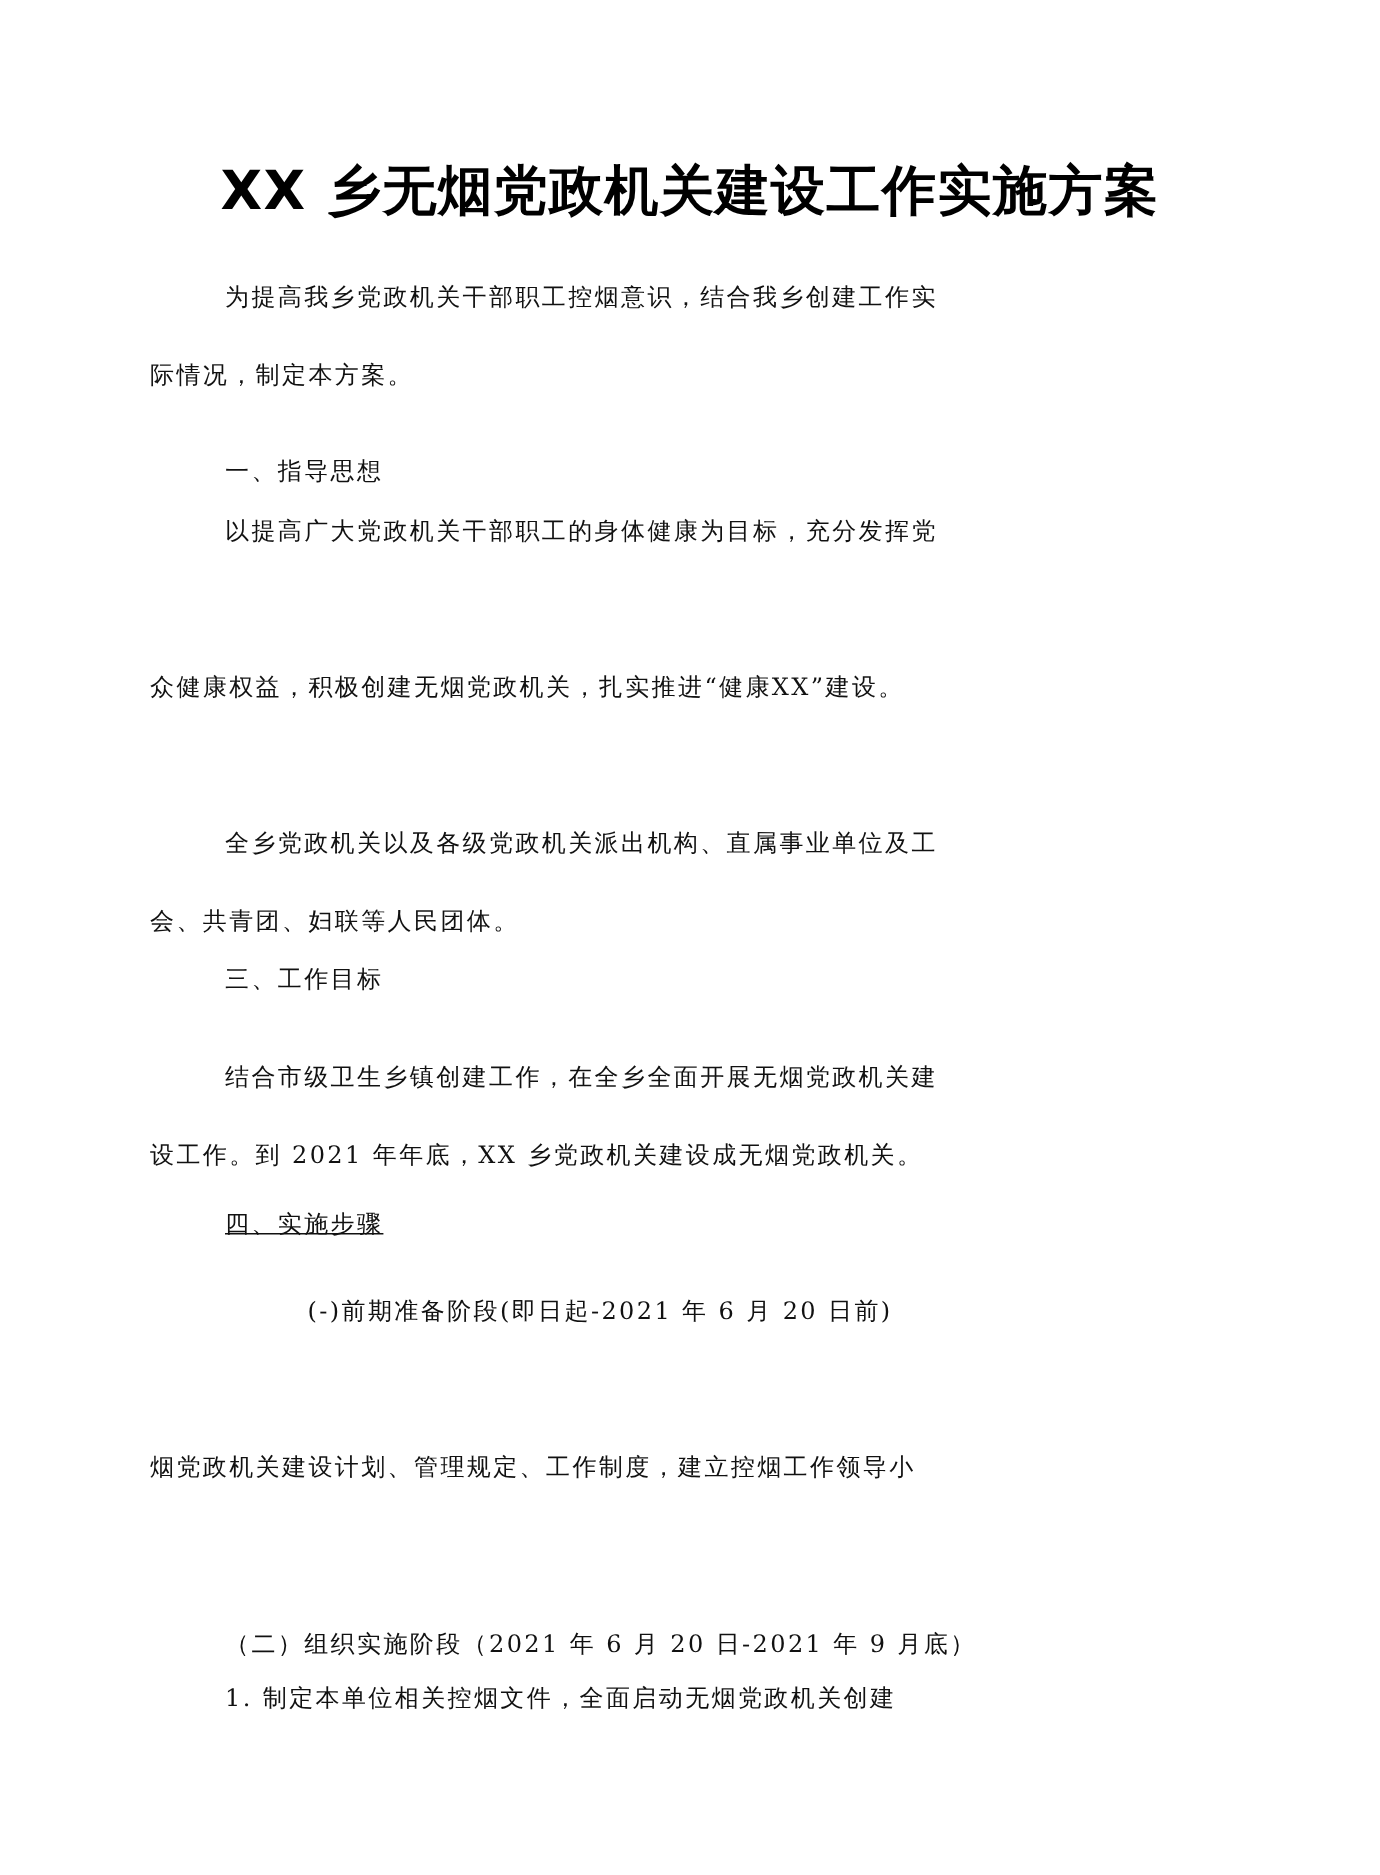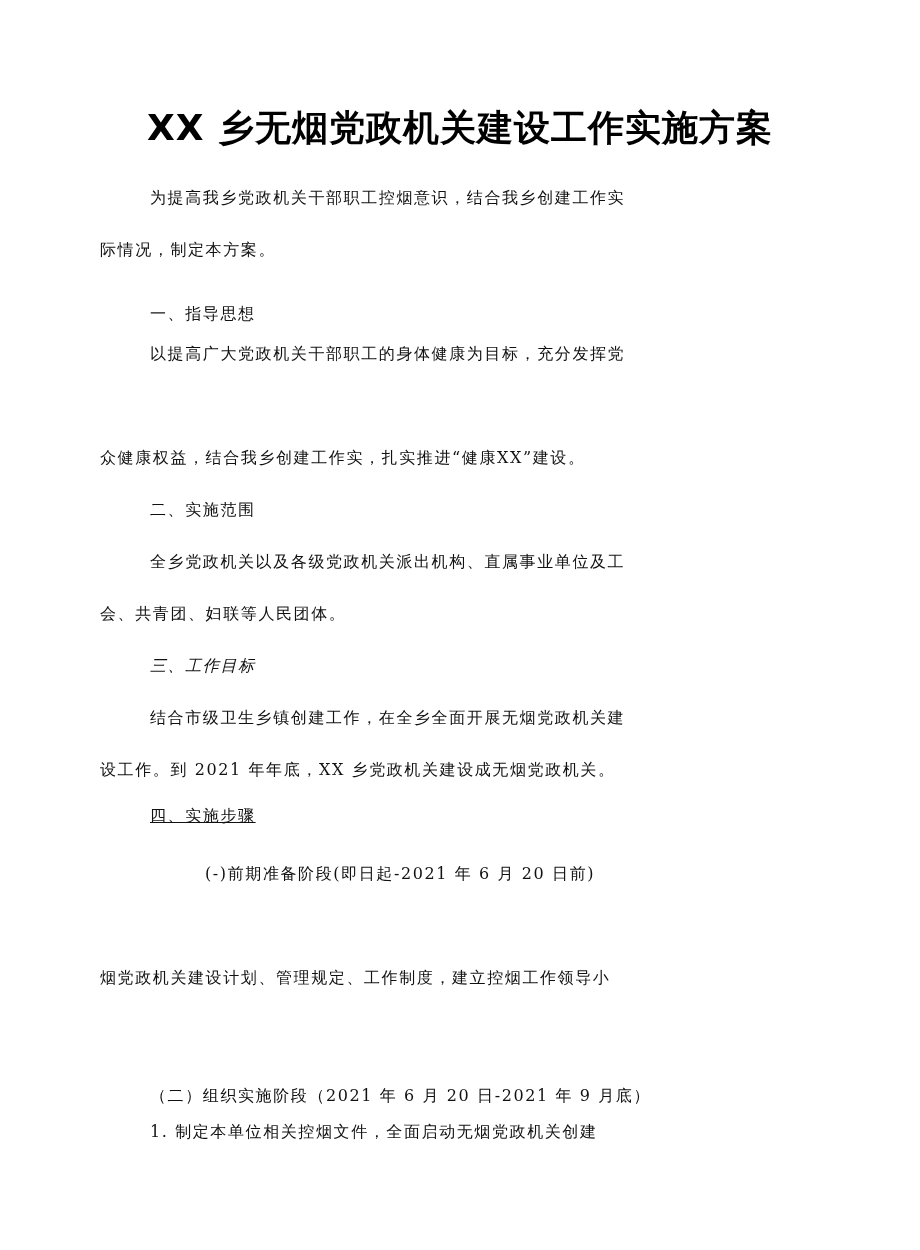--- a/index.html
+++ b/index.html
@@ -21,27 +21,26 @@
 <body>
 
 <div class="page">
   <div class="title">XX 乡无烟党政机关建设工作实施方案</div>
 
   <div class="line indent" style="top:182px;">为提高我乡党政机关干部职工控烟意识，结合我乡创建工作实</div>
   <div class="line" style="top:234px;">际情况，制定本方案。</div>
 
   <div class="line indent" style="top:286px;margin-top:12px;">一、指导思想</div>
   <div class="line indent" style="top:338px;">以提高广大党政机关干部职工的身体健康为目标，充分发挥党</div>
-  <div class="line" style="top:442px;">众健康权益，结合我乡创建工作实，扎实推进“健康XX”建设。</div>
+  <div class="line" style="top:442px;">众健康权益，积极创建无烟党政机关，扎实推进“健康XX”建设。</div>
 
-  <div class="line indent" style="top:494px;">二、实施范围</div>
   <div class="line indent" style="top:546px;">全乡党政机关以及各级党政机关派出机构、直属事业单位及工</div>
   <div class="line" style="top:598px;">会、共青团、妇联等人民团体。</div>
 
-  <div class="line indent" style="top:650px;font-style:italic;">三、工作目标</div>
+  <div class="line indent" style="top:637px;">三、工作目标</div>
   <div class="line indent" style="top:702px;">结合市级卫生乡镇创建工作，在全乡全面开展无烟党政机关建</div>
   <div class="line" style="top:754px;">设工作。到 2021 年年底，XX 乡党政机关建设成无烟党政机关。</div>
 
   <div class="line indent" style="top:800px;text-decoration:underline;">四、实施步骤</div>
   <div class="line" style="top:858px; left:205px;">(-)前期准备阶段(即日起-2021 年 6 月 20 日前)</div>
 
   <div class="line" style="top:962px;">烟党政机关建设计划、管理规定、工作制度，建立控烟工作领导小</div>
 
   <div class="line" style="top:1080px; left:150px;">（二）组织实施阶段（2021 年 6 月 20 日-2021 年 9 月底）</div>
 

